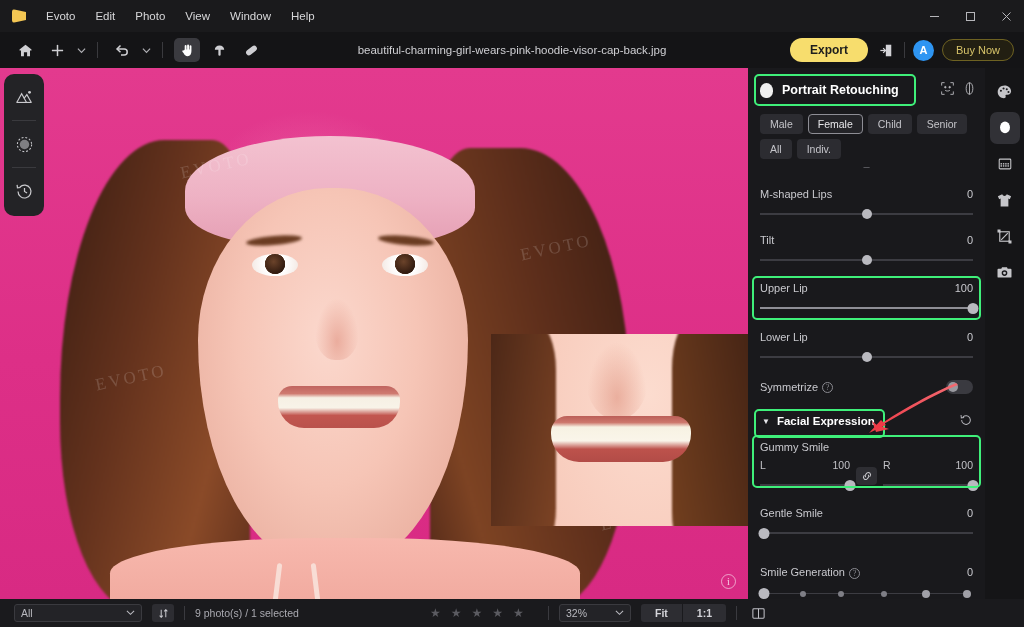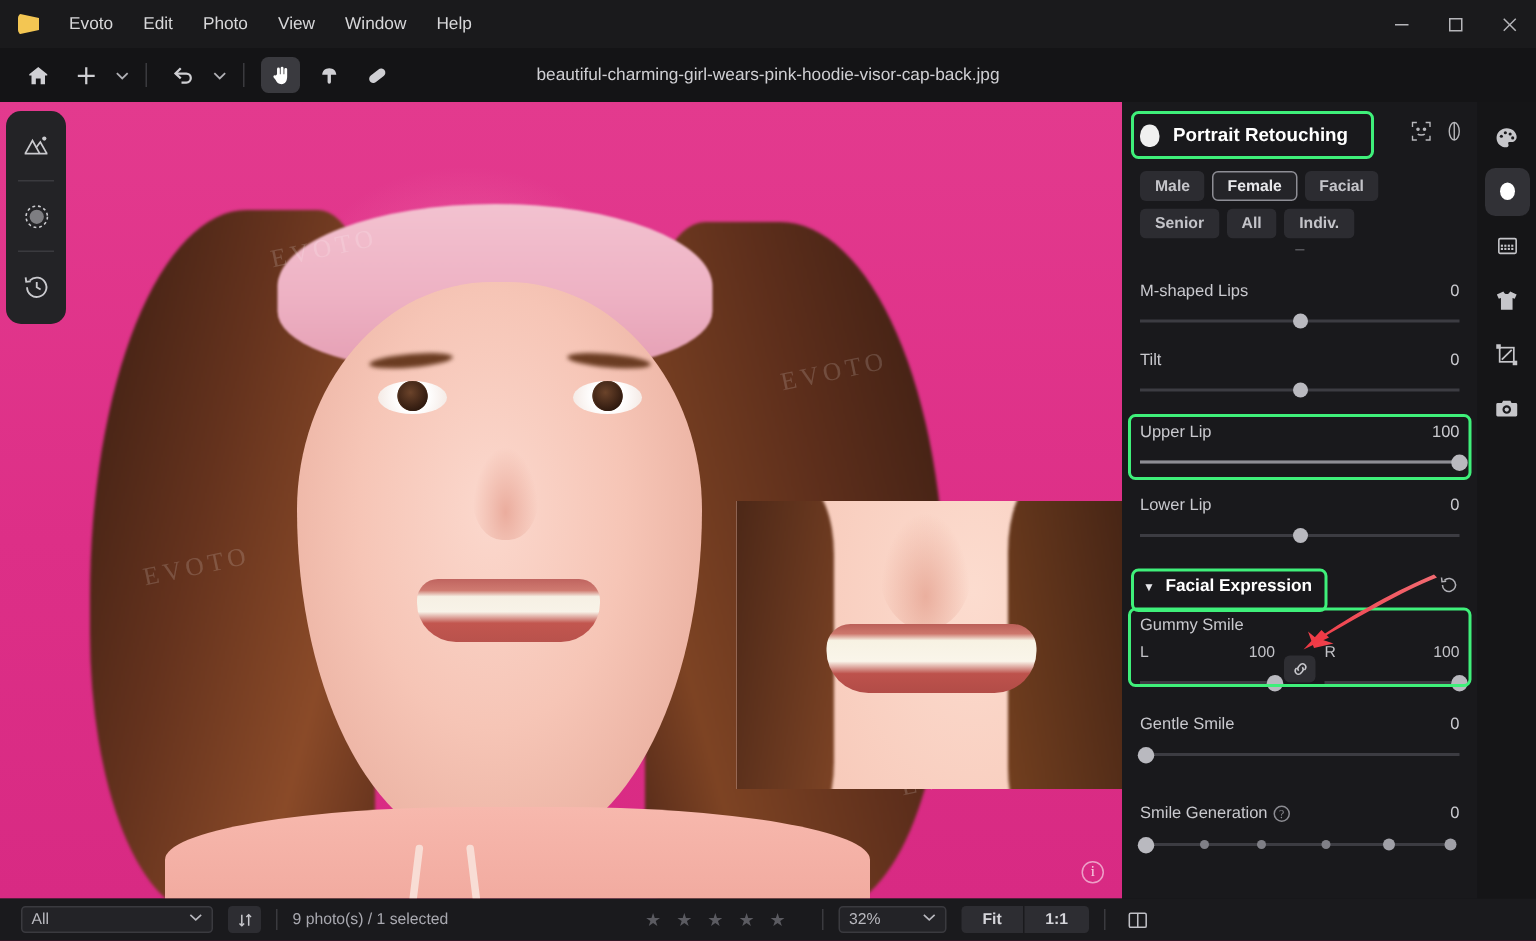--- a/index.html
+++ b/index.html
@@ -208,21 +208,21 @@
     height: 32px; margin: 6px 6px 0 6px; display:flex; align-items:center;
     padding: 0 6px; position:relative;
   }
   .dot-head { width:13px; height:15px; background:#f0f0f0; border-radius:50% 50% 45% 45%; margin-right:9px; }
   .panel-title { color:#fff; font-size:12.5px; font-weight:bold; }
   .head-icons { position:absolute; right:2px; display:flex; gap:7px; color:#b8b8bc; }
   .hl-box {
     position:absolute; border:2px solid #3ff07a; border-radius:5px; pointer-events:none;
   }
 
-  .chips { display:flex; flex-wrap:wrap; gap:5px; padding: 8px 12px 2px 12px; font-weight: bold; }
+  .chips { display:flex; flex-wrap:wrap; gap:5px; padding: 8px 12px 2px 12px; }
   .chip {
     background:#2c2c31; color:#c4c4c9; font-size:10.5px;
     border-radius:4px; padding: 3px 9px; border:1px solid transparent;
   }
   .chip.sel { border-color:#8e8e95; background:#242428; color:#e7e7ea; }
 
   .collapse-dash {
     text-align:center; color:#6b6b70; font-size:11px; height:14px; line-height:10px;
   }
 
@@ -389,20 +389,33 @@
         </svg>
     </div>
     <div class="tb-btn">
       <svg width="15" height="15" viewBox="0 0 16 16">
           <rect x="1.5" y="5" width="13" height="6" rx="3" transform="rotate(-38 8 8)" fill="currentColor"></rect>
         </svg>
     </div>
 
     <div class="tb-title">beautiful-charming-girl-wears-pink-hoodie-visor-cap-back.jpg</div>
 
+    <div class="tb-right">
+      <button class="export-btn">Export</button>
+      <div class="exp-icon">
+        <svg width="15" height="15" viewBox="0 0 16 16" fill="none" stroke="currentColor" stroke-width="1.3">
+          <rect x="9" y="2.5" width="4.5" height="11" fill="currentColor"></rect>
+          <line x1="2.5" y1="8" x2="8" y2="8"></line>
+            <polyline points="5.5,5.5 8,8 5.5,10.5"></polyline>
+        </svg>
+      </div>
+      <div class="tb-divider"></div>
+      <div class="avatar">A</div>
+      <div class="buynow">Buy Now</div>
+    </div>
   </div>
 
   <div class="canvas">
     <div class="photo-bg"></div>
     <div class="hair-l"></div>
     <div class="hair-r"></div>
     <div class="cap"></div>
     <div class="face"></div>
     <div class="brow l"></div>
     <div class="brow r"></div>
@@ -533,21 +546,21 @@
               <line x1="9" y1="2" x2="9" y2="16"></line>
           </svg>
         </span>
       </div>
       <div class="hl-box" style="left:0; top:0; width:162px; height:32px;"></div>
     </div>
 
     <div class="chips">
       <div class="chip">Male</div>
       <div class="chip sel">Female</div>
-      <div class="chip">Facial</div>
+      <div class="chip">Child</div>
       <div class="chip">Senior</div>
       <div class="chip">All</div>
       <div class="chip">Indiv.</div>
     </div>
 
     <div class="collapse-dash">–</div>
 
     <div class="row">
       <div class="row-top">
         <span class="row-label">M-shaped Lips</span>
@@ -583,20 +596,28 @@
     <div class="row" style="margin-top:16px;">
       <div class="row-top">
         <span class="row-label">Lower Lip</span>
         <span class="row-val">0</span>
       </div>
       <div class="track">
         <div class="knob" style="left:50%;"></div>
       </div>
     </div>
 
+    <div class="toggle-row">
+      <span class="row-label">
+        <span>Symmetrize</span><span class="qmark">?</span>
+      </span>
+      <div class="toggle">
+        <div class="tk"></div>
+      </div>
+    </div>
 
     <div class="section-head">
       <span class="tri">▼</span>
       <span class="section-title">Facial Expression</span>
       <span class="reset-icon">
         <svg width="14" height="14" viewBox="0 0 18 18" fill="none" stroke="currentColor" stroke-width="1.3">
           <path d="M3.4 9a5.6 5.6 0 1 0 1.7-4"></path>
             <polyline points="2.6,2.6 3,6.2 6.6,5.8"></polyline>
         </svg>
       </span>

